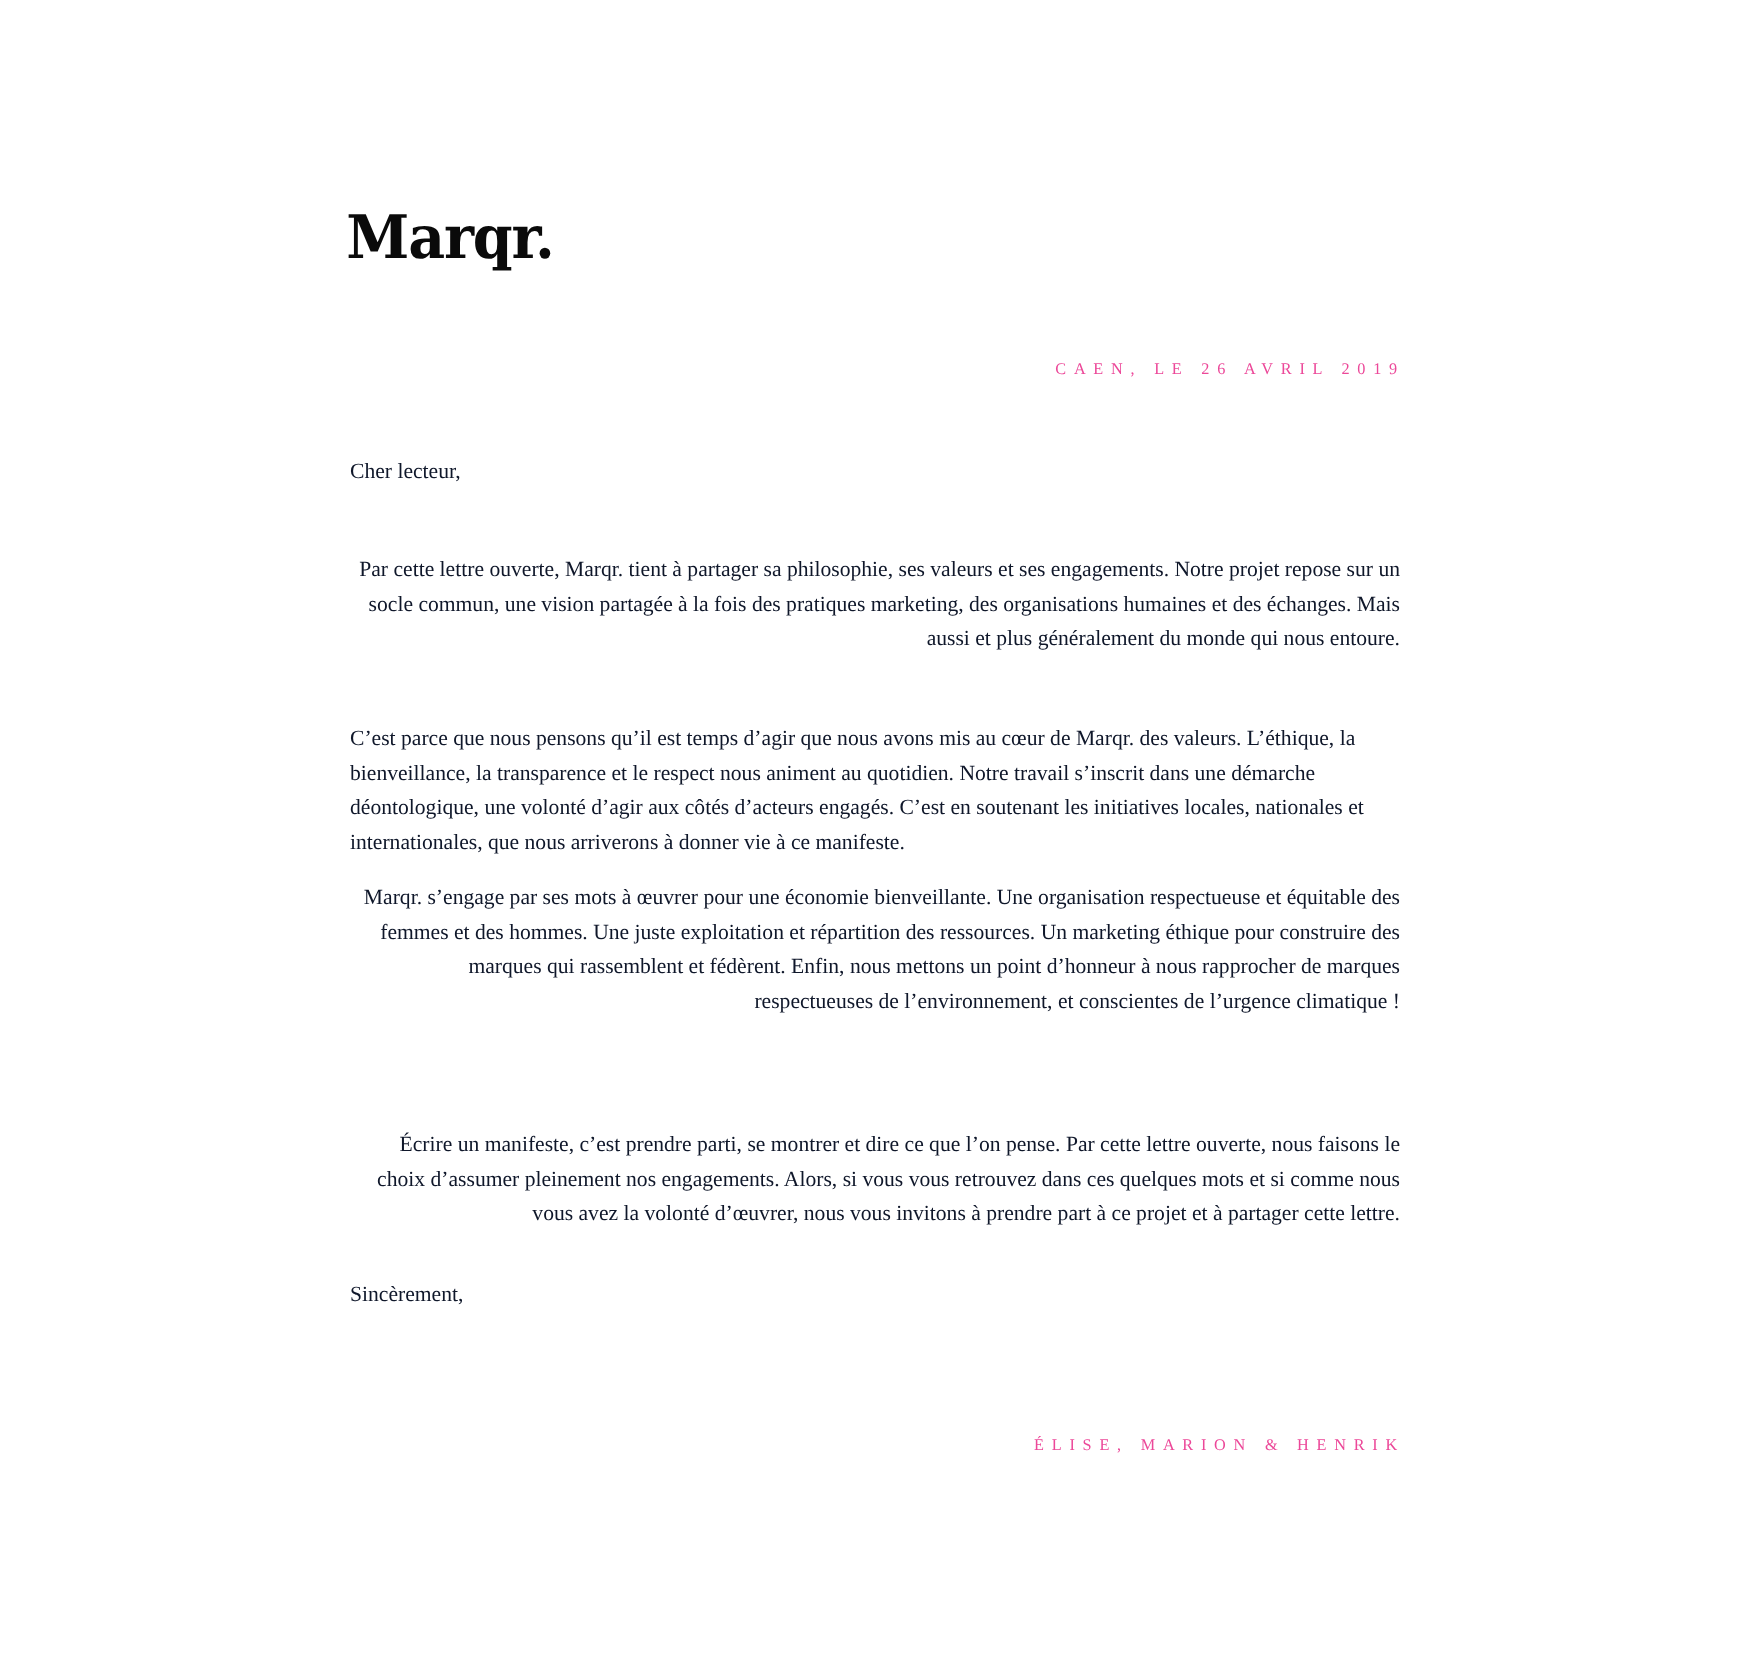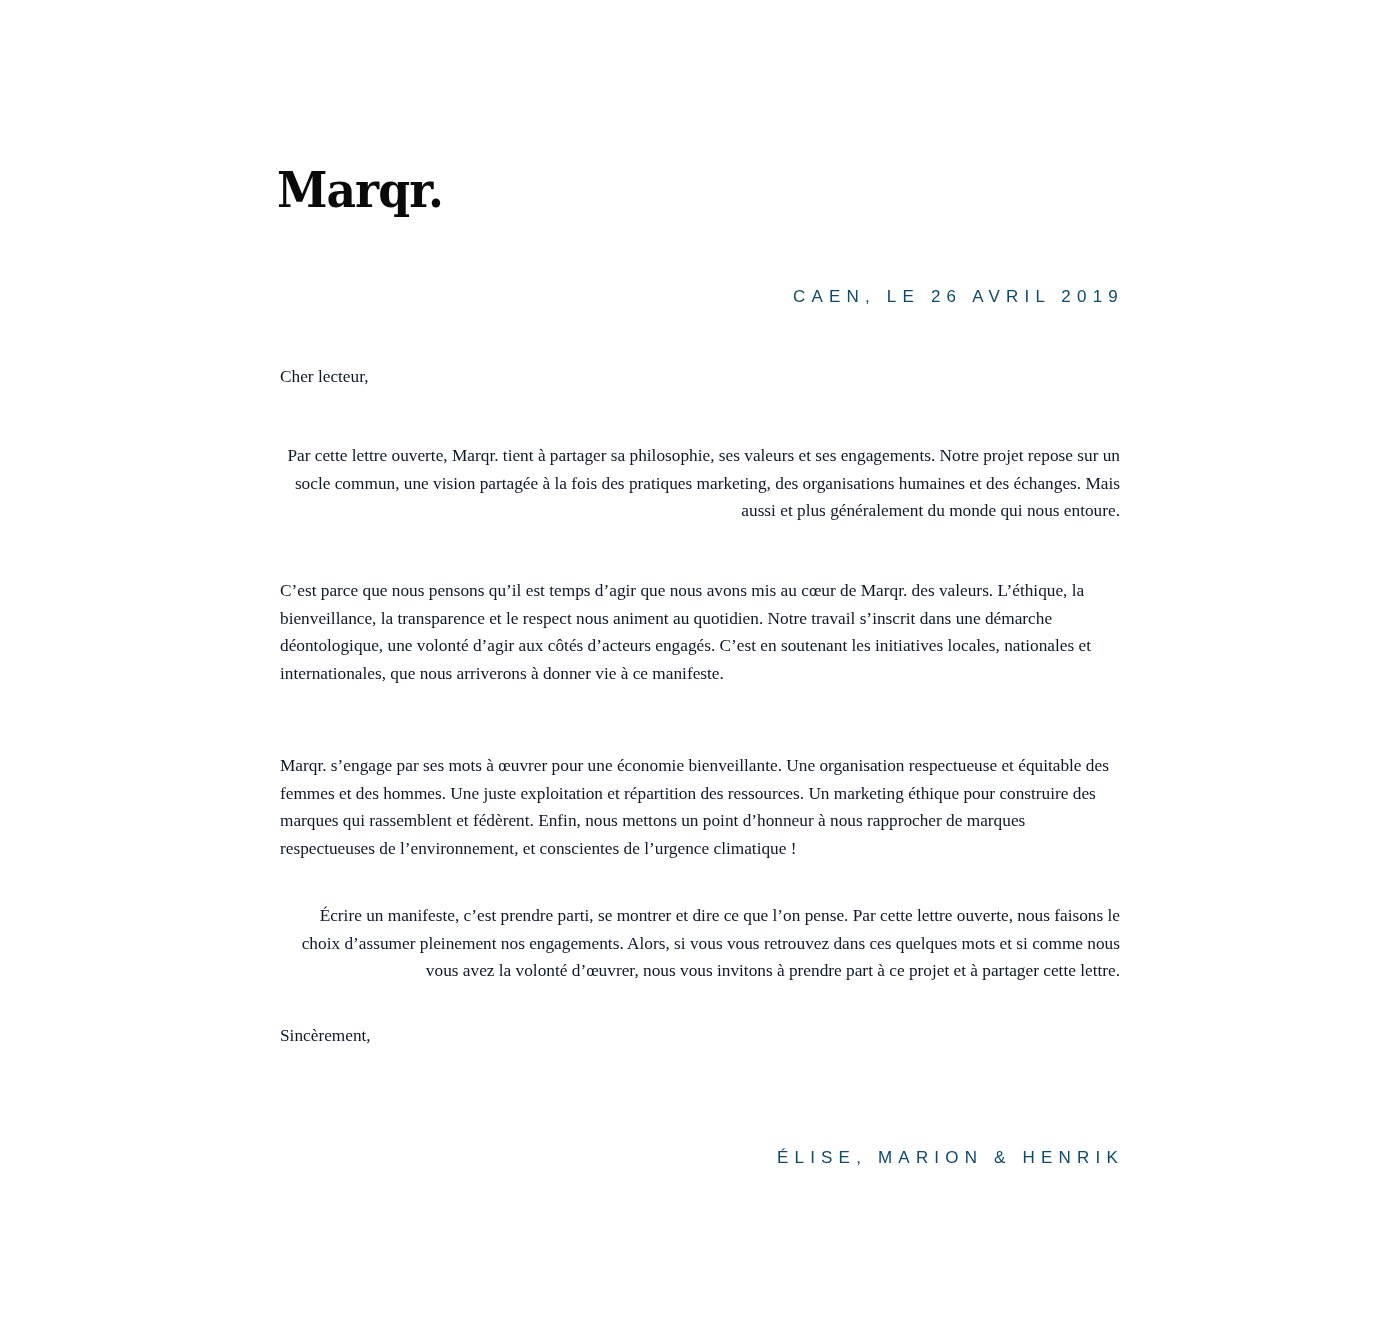--- a/index.html
+++ b/index.html
@@ -28,44 +28,44 @@
       font-size: 48px;
       letter-spacing: -1px;
       color: #0a0a0a;
       line-height: 1;
       transform: scaleX(0.95);
       transform-origin: left;
     }
     .caps-line {
       position: absolute;
       right: 0;
-      font-family: Liberation Sans, sans-serif;
-      font-size: 17px;
+      font-family: Liberation Serif, serif;
+      font-size: 13px;
       letter-spacing: 6.2px;
-      color: #0c4a6e;
+      color: #ec4899;
       text-transform: uppercase;
       white-space: nowrap;
       margin-right: -6px;
     }
     .date { top: 287px; }
     .signature { top: 1148px; text-align: right; }
     .body-text {
       position: absolute;
       left: 0;
       width: 840px;
       font-family: "Liberation Serif", "DejaVu Serif", serif;
       font-size: 17.3px;
       line-height: 27.7px;
       color: #0f172a;
       margin: 0;
     }
     .greeting { top: 363px; }
     .p1 { top: 442px; text-align: right; }
     .p2 { top: 577px; }
-    .p3 { top: 752px; }
+    .p3 { top: 704px; text-align: right; }
     .p4 { top: 902px; text-align: right; }
     .closing { top: 1022px; }
   </style>
 </head>
 <body>
 
 <div class="letter">
   <div class="logo">Marqr.</div>
 
   <div class="caps-line date">Caen, le 26 avril 2019</div>

